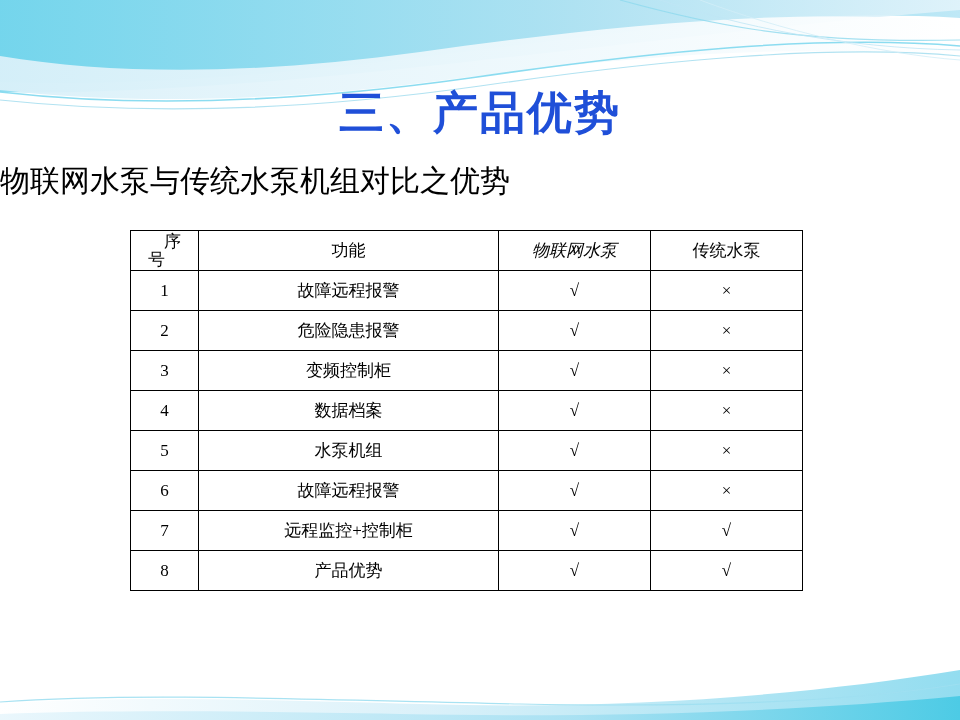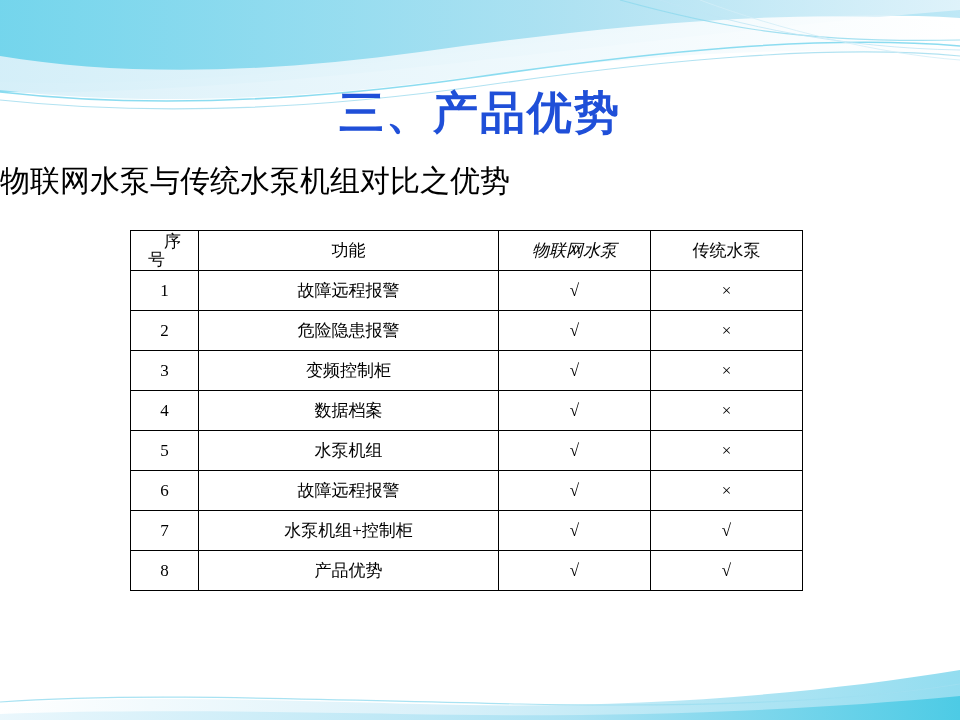--- a/index.html
+++ b/index.html
@@ -220,21 +220,21 @@
           <td class="mark-cross">×</td>
         </tr>
         <tr>
           <td class="cell-no">6</td>
           <td class="cell-func">故障远程报警</td>
           <td class="mark-check">√</td>
           <td class="mark-cross">×</td>
         </tr>
         <tr>
           <td class="cell-no">7</td>
-          <td class="cell-func">水泵机组+控制柜</td>
+          <td class="cell-func">远程监控+控制柜</td>
           <td class="mark-check">√</td>
           <td class="mark-check">√</td>
         </tr>
         <tr>
           <td class="cell-no">8</td>
           <td class="cell-func">产品优势</td>
           <td class="mark-check">√</td>
           <td class="mark-check">√</td>
         </tr>
       </tbody>

